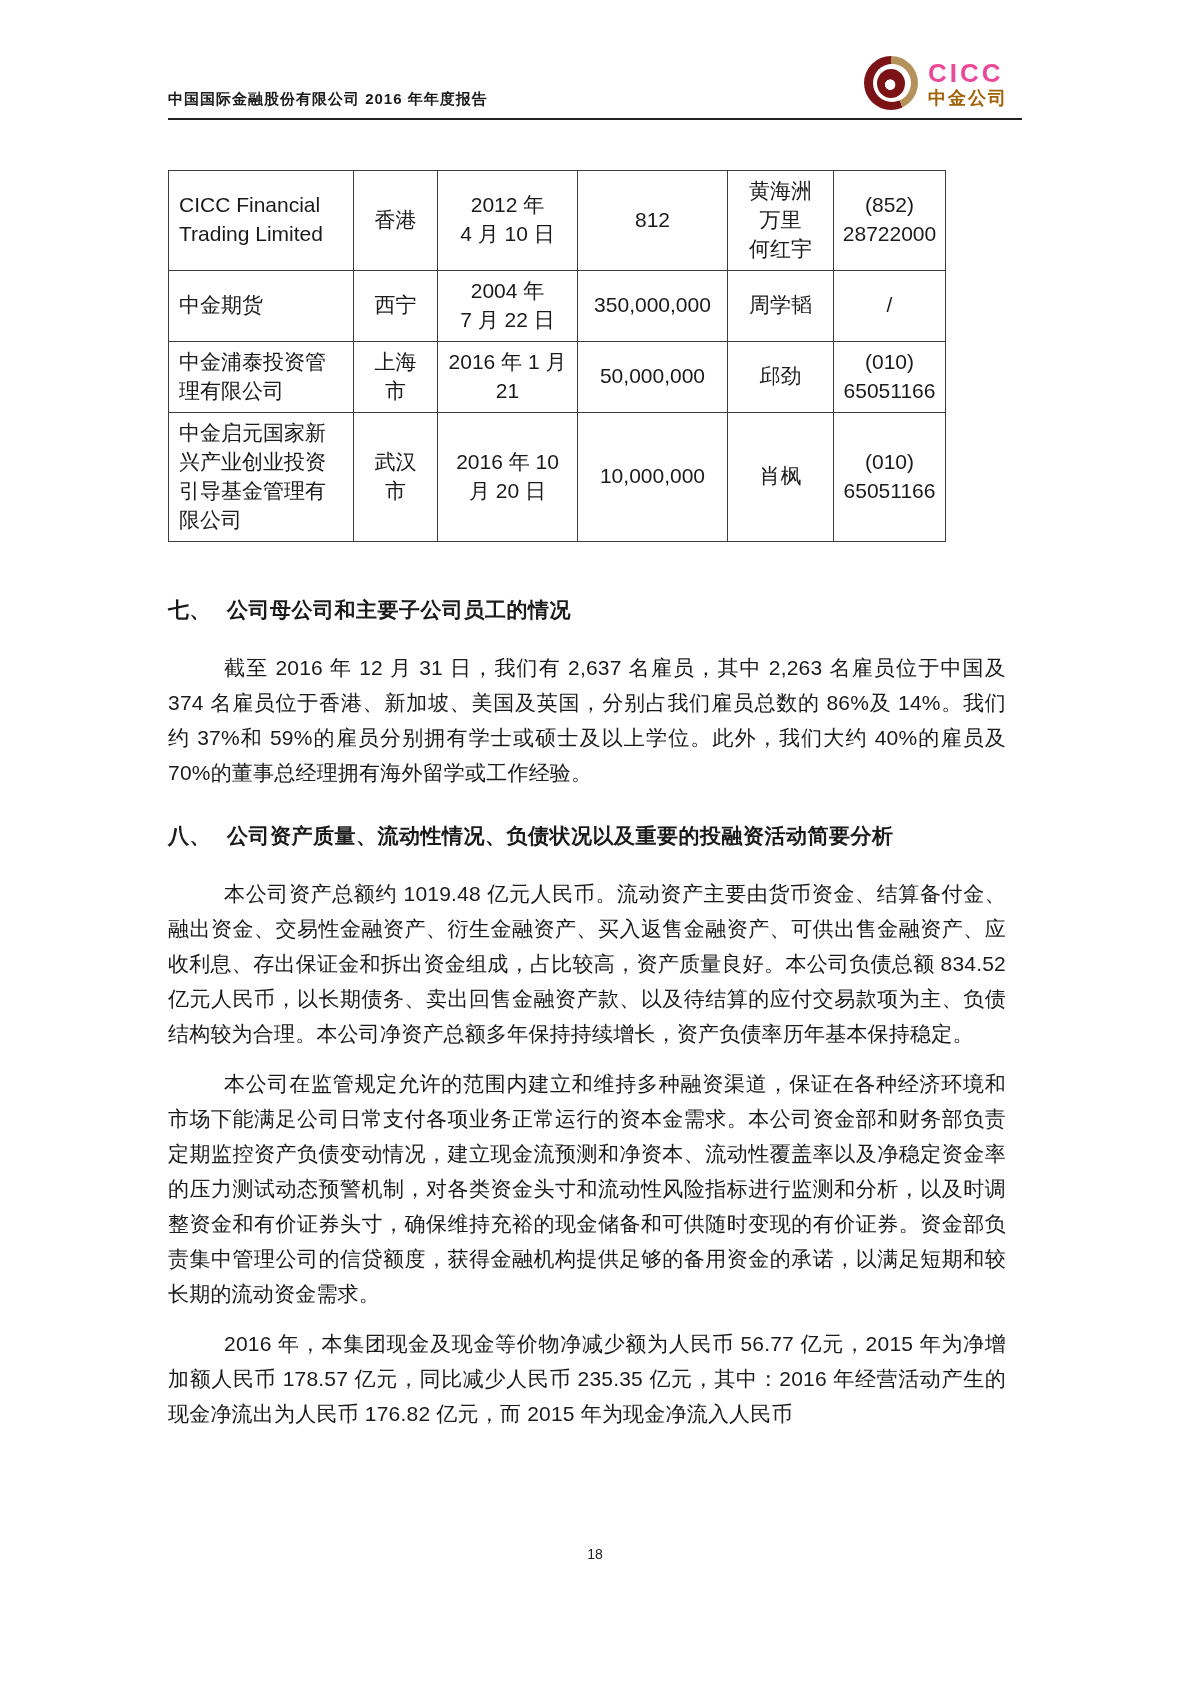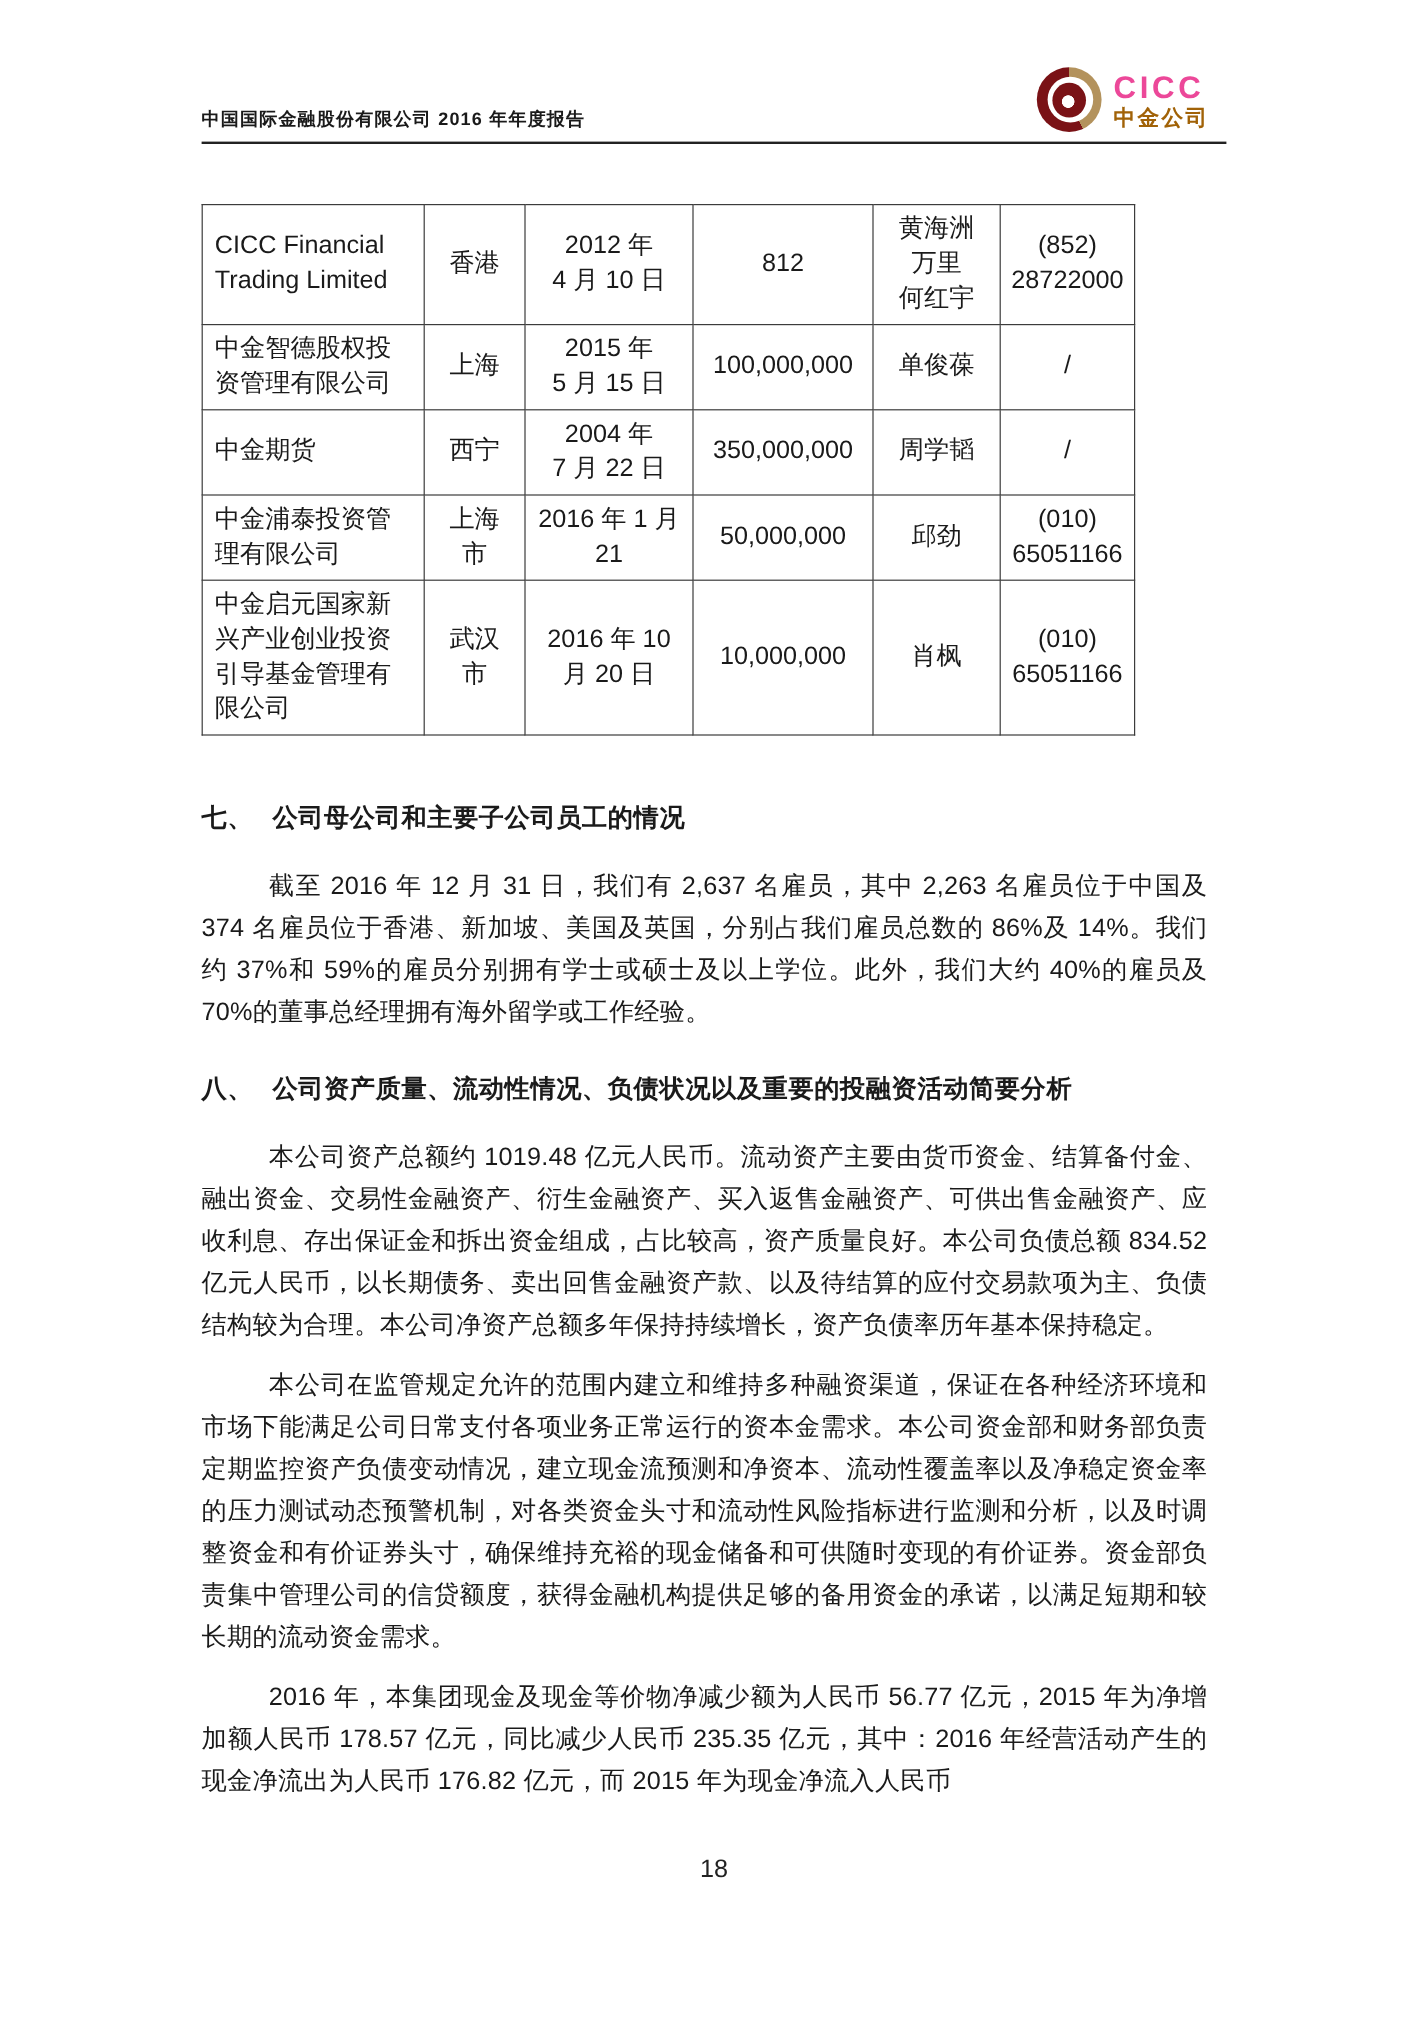--- a/index.html
+++ b/index.html
@@ -120,21 +120,21 @@
     margin: 0 16px 15px 0;
     letter-spacing: 0.2px;
   }
 
   
   .page-footer {
     position: absolute;
     left: 0; right: 0;
     top: 1546px;
     text-align: center;
-    font-size: 21px;
+    font-size: 14px;
     color: #222222;
   }
 </style>
 </head>
 <body>
 
 <div class="page">
 
   <header>
     <div class="header-row">
@@ -166,29 +166,20 @@
           <td class="col-date">2012 年
 4 月 10 日</td>
           <td class="col-capital">812</td>
           <td class="col-person">黄海洲
 万里
 何红宇</td>
           <td class="col-phone">(852)
 28722000</td>
         </tr>
         <tr>
-          <td class="col-name">中金智德股权投资管理有限公司</td>
-          <td class="col-location">上海</td>
-          <td class="col-date">2015 年
-5 月 15 日</td>
-          <td class="col-capital">100,000,000</td>
-          <td class="col-person">单俊葆</td>
-          <td class="col-phone">/</td>
-        </tr>
-        <tr>
           <td class="col-name">中金期货</td>
           <td class="col-location">西宁</td>
           <td class="col-date">2004 年
 7 月 22 日</td>
           <td class="col-capital">350,000,000</td>
           <td class="col-person">周学韬</td>
           <td class="col-phone">/</td>
         </tr>
         <tr>
           <td class="col-name">中金浦泰投资管理有限公司</td>

